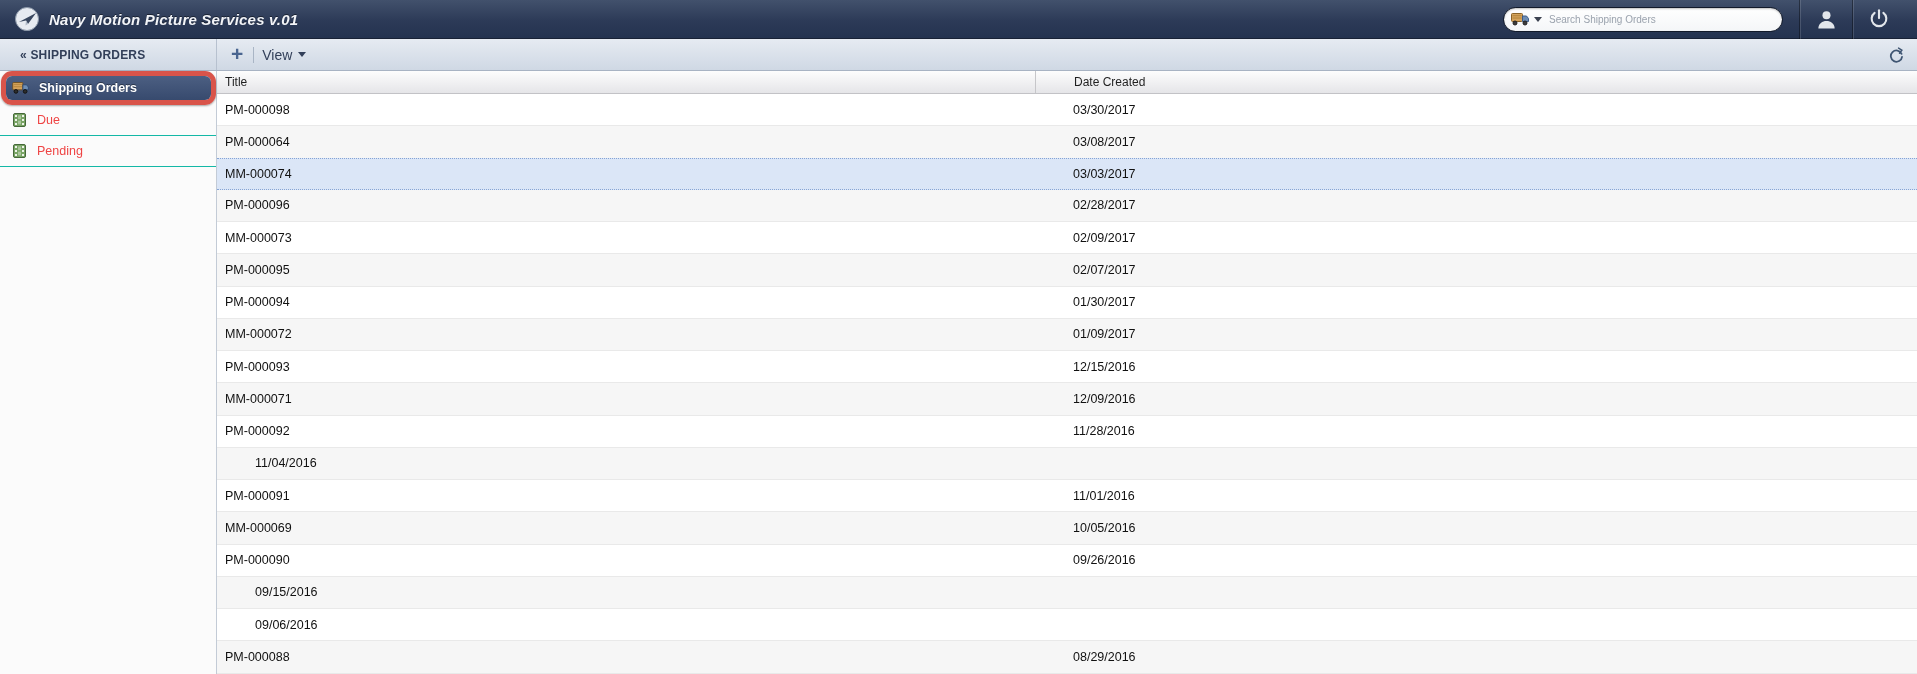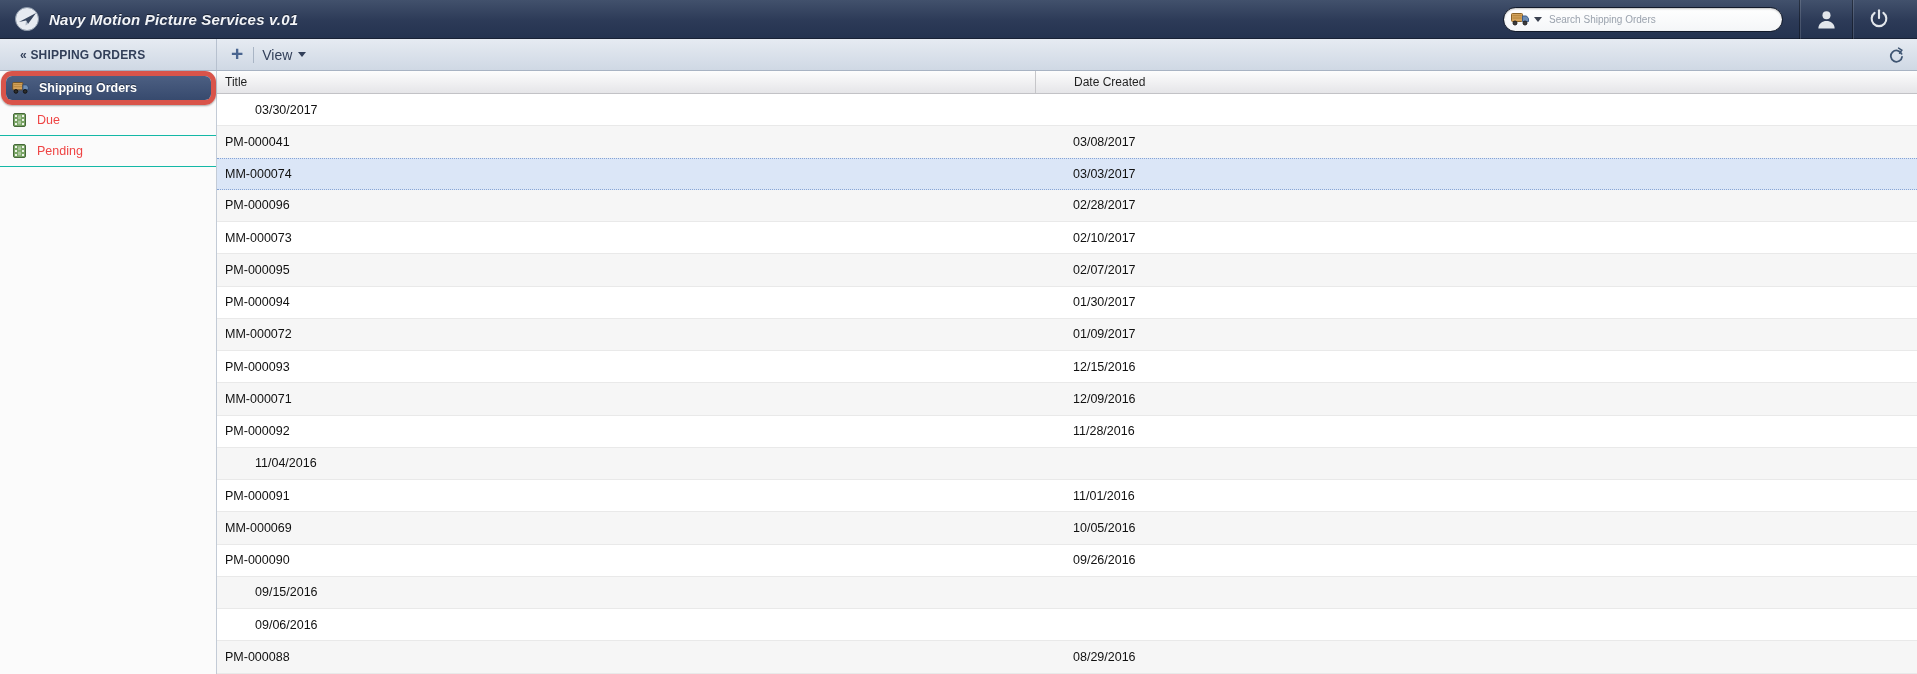--- a/index.html
+++ b/index.html
@@ -250,41 +250,42 @@
       </div>
     </aside>
 
     <main class="table">
       <div class="thead">
         <div class="cell title">Title</div>
         <div class="cell date">Date Created</div>
       </div>
       <div class="rows" id="rows">
   <div class="row">
+    <div class="cell title">PM-000098</div>
     <div class="cell date">03/30/2017</div>
   </div>
 
   <div class="row alt">
-    <div class="cell title">PM-000041</div>
+    <div class="cell title">PM-000064</div>
     <div class="cell date">03/08/2017</div>
   </div>
 
   <div class="row sel">
     <div class="cell title">MM-000074</div>
     <div class="cell date">03/03/2017</div>
   </div>
 
   <div class="row alt">
     <div class="cell title">PM-000096</div>
     <div class="cell date">02/28/2017</div>
   </div>
 
   <div class="row">
     <div class="cell title">MM-000073</div>
-    <div class="cell date">02/10/2017</div>
+    <div class="cell date">02/09/2017</div>
   </div>
 
   <div class="row alt">
     <div class="cell title">PM-000095</div>
     <div class="cell date">02/07/2017</div>
   </div>
 
   <div class="row">
     <div class="cell title">PM-000094</div>
     <div class="cell date">01/30/2017</div>

